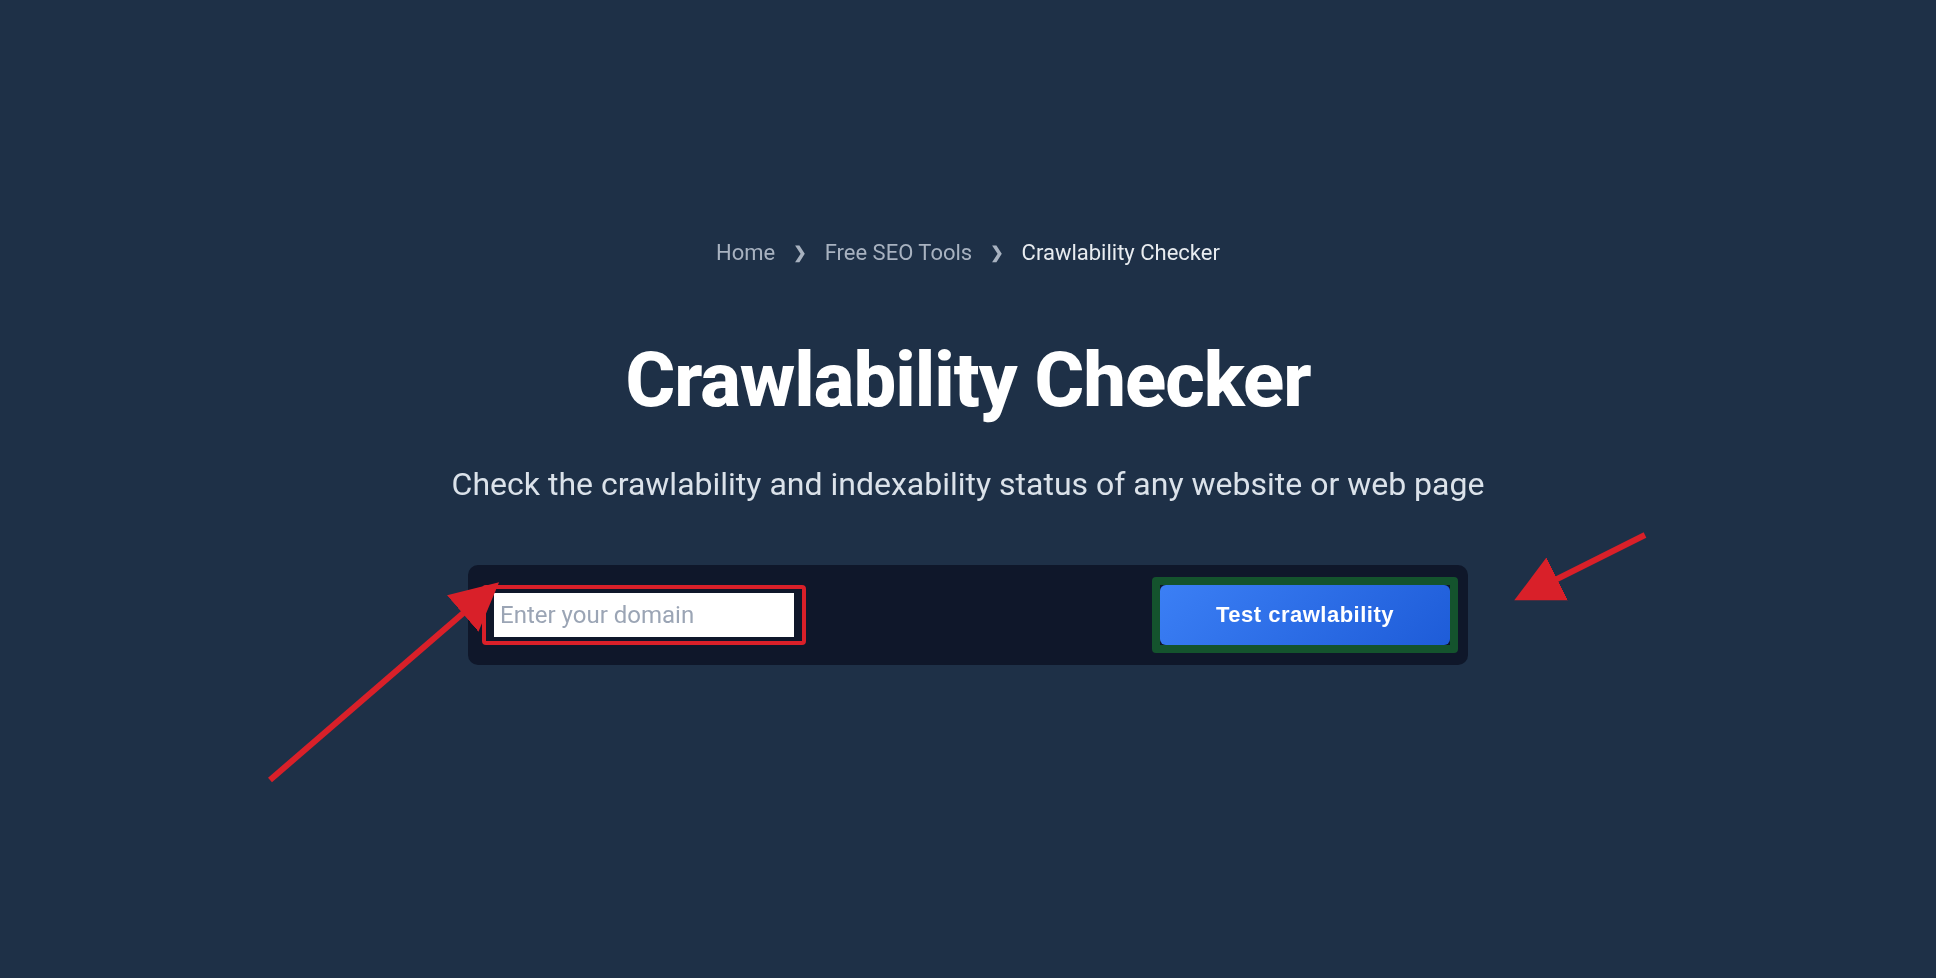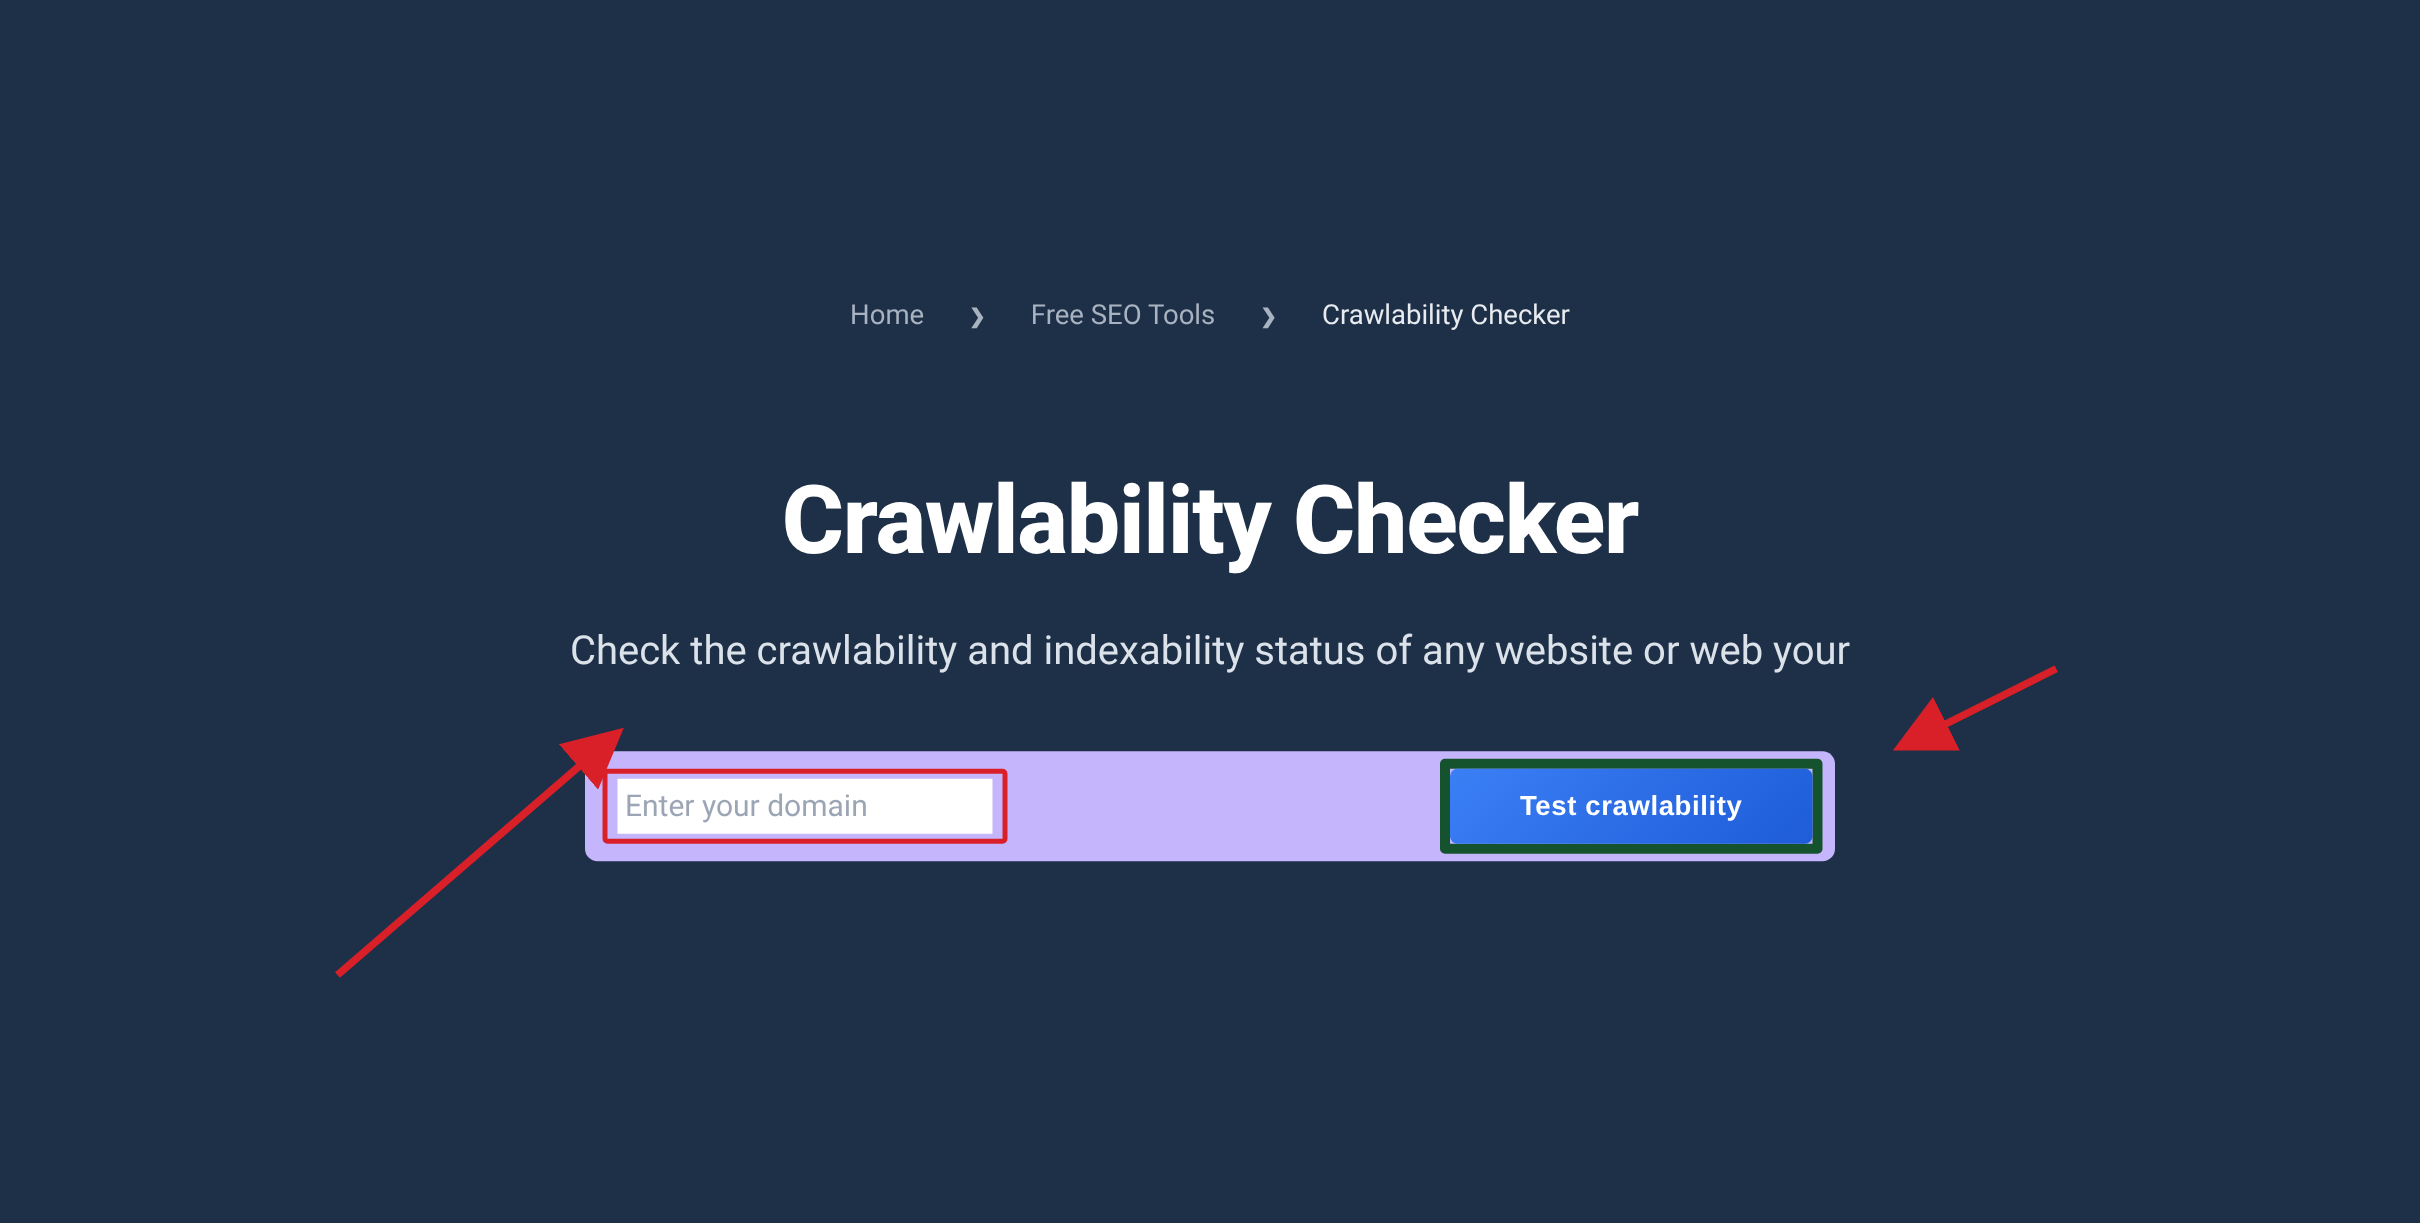--- a/index.html
+++ b/index.html
@@ -18,24 +18,24 @@
     .container {
       width: 100%;
       display: flex;
       flex-direction: column;
       align-items: center;
       padding-top: 240px;
     }
     .breadcrumb {
       display: flex;
       align-items: center;
-      gap: 36px;
+      gap: 18px;
       font-size: 22px;
       color: #a8b2c0;
-      margin-bottom: 106px;
+      margin-bottom: 70px;
     }
     .breadcrumb-item {
       color: #a8b2c0;
       text-decoration: none;
     }
     .breadcrumb-item.current {
       color: #e8ecf0;
     }
     .breadcrumb-separator {
       color: #a8b2c0;
@@ -49,27 +49,27 @@
       margin-bottom: 40px;
       letter-spacing: -1px;
     }
     .subtitle {
       font-size: 32px;
       color: #dbe2ea;
       font-weight: 400;
       margin-bottom: 62px;
     }
     .search-panel {
-      background-color: #c4b5fd;
+      background-color: #0f172a;
       border-radius: 10px;
       padding: 10px;
       display: flex;
       align-items: center;
       width: 1000px;
-      height: 88px;
+      height: 100px;
       position: relative;
     }
     .input-wrapper {
       border: 4px solid #d92029;
       border-radius: 4px;
       padding: 4px 8px;
       margin-left: 4px;
       margin-right: auto;
     }
     .domain-input {
@@ -122,21 +122,21 @@
 <div class="container">
   <nav class="breadcrumb">
     <a class="breadcrumb-item">Home</a>
     <span class="breadcrumb-separator">❯</span>
     <a class="breadcrumb-item">Free SEO Tools</a>
     <span class="breadcrumb-separator">❯</span>
     <span class="breadcrumb-item current">Crawlability Checker</span>
   </nav>
 
   <h1 class="page-title">Crawlability Checker</h1>
-  <p class="subtitle">Check the crawlability and indexability status of any website or web your</p>
+  <p class="subtitle">Check the crawlability and indexability status of any website or web page</p>
 
   <div class="search-panel">
     <div class="input-wrapper">
       <input type="text" class="domain-input" placeholder="Enter your domain" style="">
     </div>
     <div class="button-wrapper">
       <button class="test-button">Test crawlability</button>
     </div>
   </div>
 </div>

